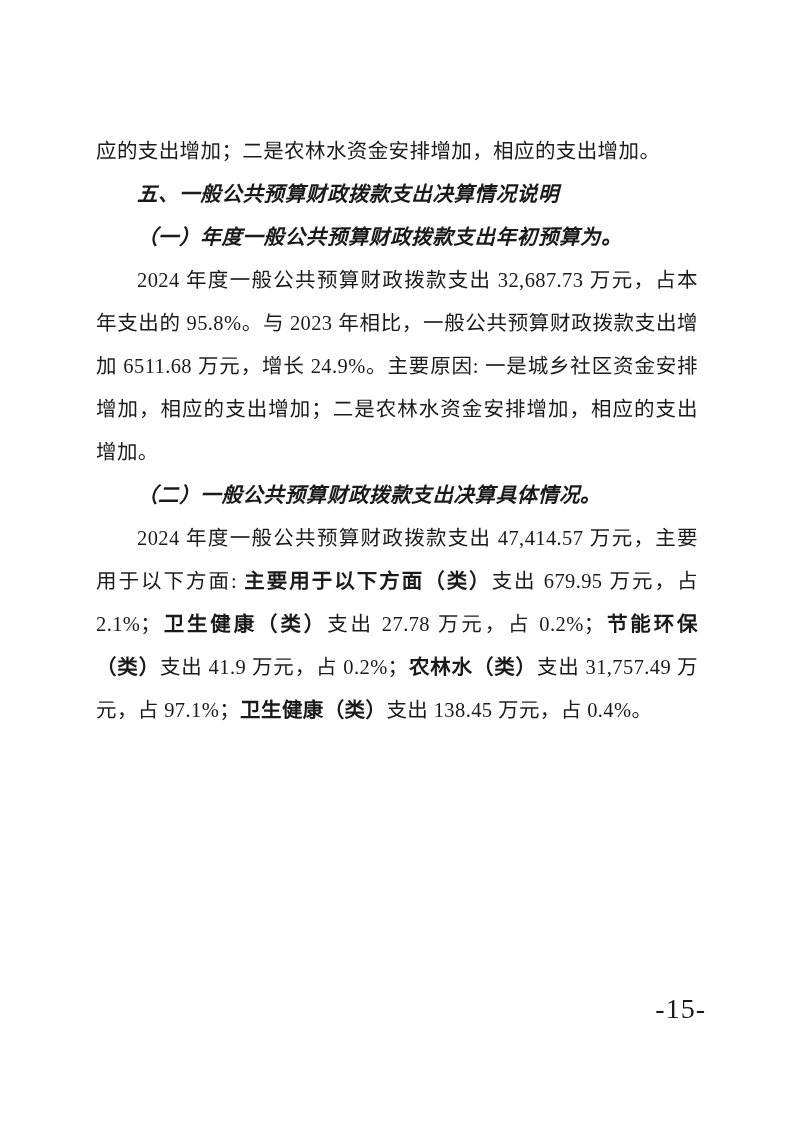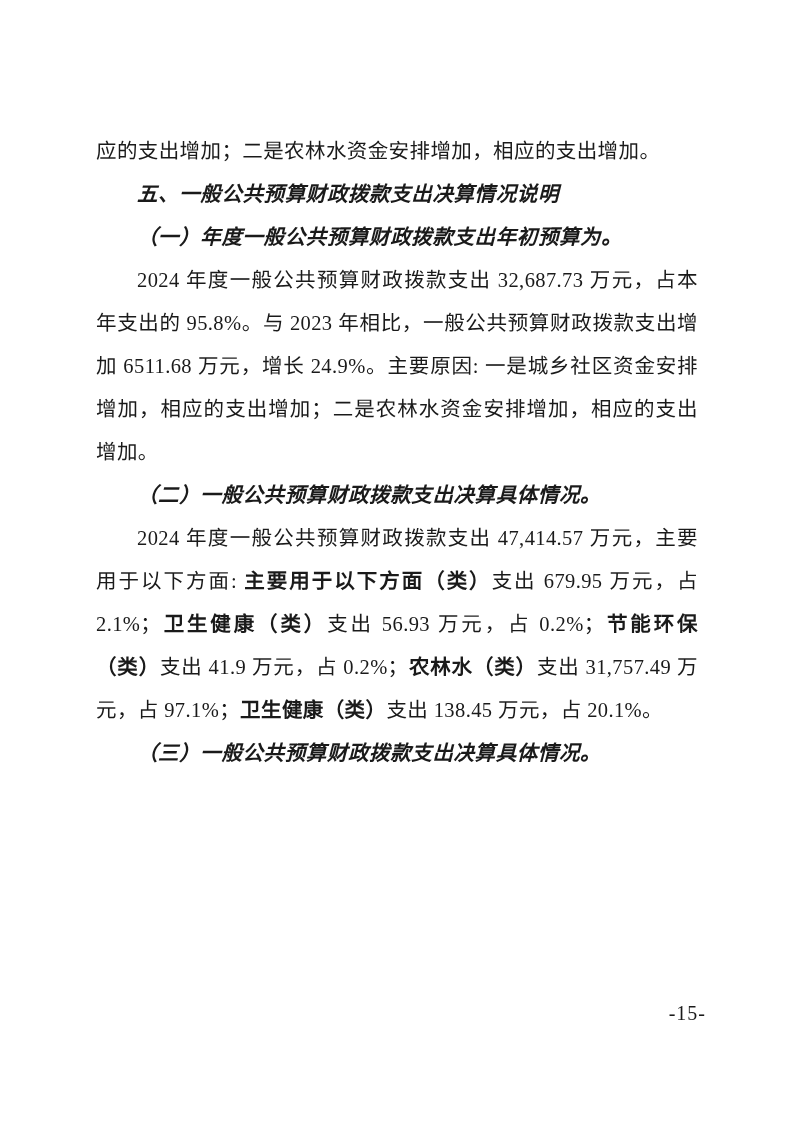--- a/index.html
+++ b/index.html
@@ -48,21 +48,21 @@
     letter-spacing: 0.6px;
     font-style: italic;
   }
   .bold {
     font-weight: bold;
   }
   .page-number {
     position: absolute;
     right: 88px;
     bottom: 98px;
-    font-size: 20px;
+    font-size: 28px;
     font-family: "Liberation Serif", "DejaVu Serif", serif;
     color: #1a1a1a;
     letter-spacing: 1px;
   }
 </style>
 </head>
 <body>
 
 <div class="page">
   <div class="doc-body">
@@ -71,22 +71,21 @@
 
     <p class="heading">五、一般公共预算财政拨款支出决算情况说明</p>
 
     <p class="heading">（一）年度一般公共预算财政拨款支出年初预算为。</p>
 
     <p class="para">2024 年度一般公共预算财政拨款支出 32,687.73 万元，占本年支出的 95.8%。与 2023 年相比，一般公共预算财政拨款支出增加 6511.68 万元，增长 24.9%。主要原因: 一是城乡社区资金安排增加，相应的支出增加；二是农林水资金安排增加，相应的支出增加。</p>
 
     <p class="heading">（二）一般公共预算财政拨款支出决算具体情况。</p>
 
     <p class="para">
-      <span>2024 年度一般公共预算财政拨款支出 47,414.57 万元，主要用于以下方面: </span><span class="bold">主要用于以下方面（类）</span><span>支出 679.95 万元，占 2.1%；</span><span class="bold">卫生健康（类）</span><span>支出 56.93 万元，占 0.2%；</span><span class="bold">节能环保（类）</span><span>支出 41.9 万元，占 0.2%；</span><span class="bold">农林水（类）</span><span>支出 31,757.49 万元，占 97.1%；</span><span class="bold">卫生健康（类）</span><span>支出 138.45 万元，占 20.1%。</span>
+      <span>2024 年度一般公共预算财政拨款支出 47,414.57 万元，主要用于以下方面: </span><span class="bold">主要用于以下方面（类）</span><span>支出 679.95 万元，占 2.1%；</span><span class="bold">卫生健康（类）</span><span>支出 27.78 万元，占 0.2%；</span><span class="bold">节能环保（类）</span><span>支出 41.9 万元，占 0.2%；</span><span class="bold">农林水（类）</span><span>支出 31,757.49 万元，占 97.1%；</span><span class="bold">卫生健康（类）</span><span>支出 138.45 万元，占 0.4%。</span>
     </p>
 
-    <p class="heading">（三）一般公共预算财政拨款支出决算具体情况。</p>
 
 
   </div>
 
   <div class="page-number">-15-</div>
 </div>
 
 </body></html>

